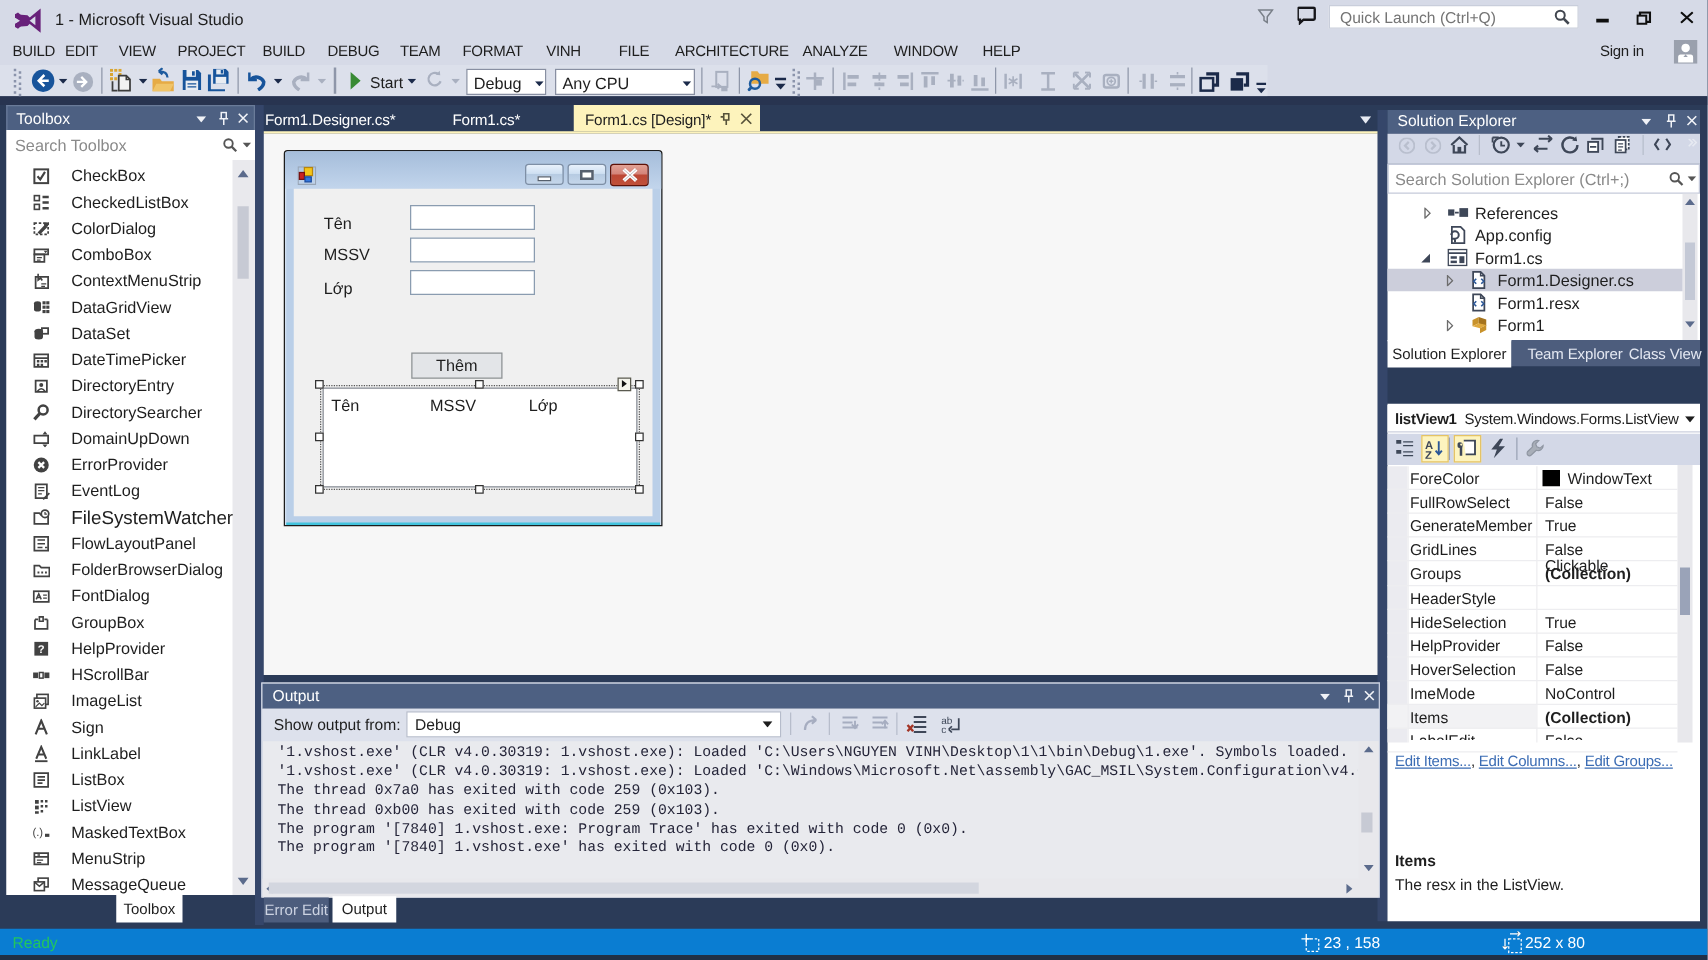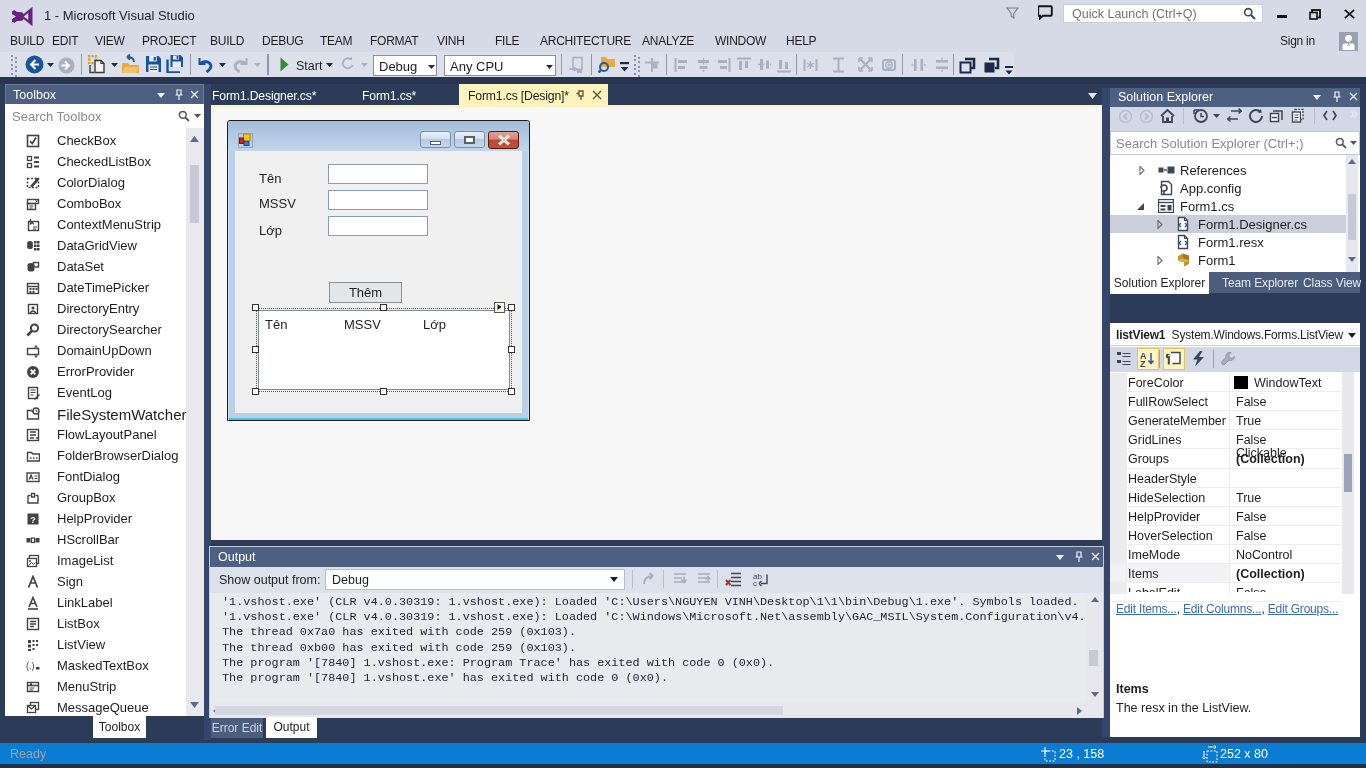--- a/index.html
+++ b/index.html
@@ -235,21 +235,21 @@
 <div class="abs" style="left:1342px;top:372px;width:12px;height:222px;background:#e8e8ec"></div>
 <div class="abs" style="left:1344px;top:454px;width:8px;height:38px;background:#9aa3b8"></div>
 
 <div class="abs" style="left:1116px;top:602px;font-size:12px;letter-spacing:-0.2px;color:#3b6cb4;white-space:nowrap"><u>Edit Items...</u><span style="color:#1e1e1e">,</span> <u>Edit Columns...</u><span style="color:#1e1e1e">,</span> <u>Edit Groups...</u></div>
 
 <div class="abs" style="left:1116px;top:682px;font-size:12.5px;font-weight:bold">Items</div>
 <div class="abs" style="left:1116px;top:701px;font-size:12.5px">The resx in the ListView.</div>
 
 <div class="abs" style="left:0;top:743px;width:1366px;height:21px;background:#0a7dd2"></div>
 <div class="abs" style="left:0;top:764px;width:1366px;height:4px;background:#203047"></div>
-<div class="abs" style="left:10px;top:747px;color:#a3a3a3;font-size:12.5px">Ready</div>
+<div class="abs" style="left:10px;top:747px;color:#22c55e;font-size:12.5px">Ready</div>
 <svg class="abs" style="left:1041px;top:747px" width="15" height="15" viewBox="0 0 15 15">
       <path d="M4 0 V8 M0 4 H8" stroke="#fff" stroke-width="1"></path>
       <rect x="4" y="4" width="10" height="10" fill="none" stroke="#fff" stroke-width="1" stroke-dasharray="2 1.4"></rect>
     </svg>
 <div class="abs" style="left:1059px;top:747px;color:#fff;font-size:12.5px">23 , 158</div>
 <svg class="abs" style="left:1202px;top:745px" width="16" height="18" viewBox="0 0 16 18">
       <path d="M6 2 H14 M12 0 L14 2 L12 4 M2 6 V14 M0 12 L2 14 L4 12" stroke="#fff" stroke-width="1"></path>
       <rect x="5" y="6" width="10" height="11" fill="none" stroke="#fff" stroke-width="1" stroke-dasharray="2 1.4"></rect>
     </svg>
 <div class="abs" style="left:1220px;top:747px;color:#fff;font-size:12.5px">252 x 80</div>

